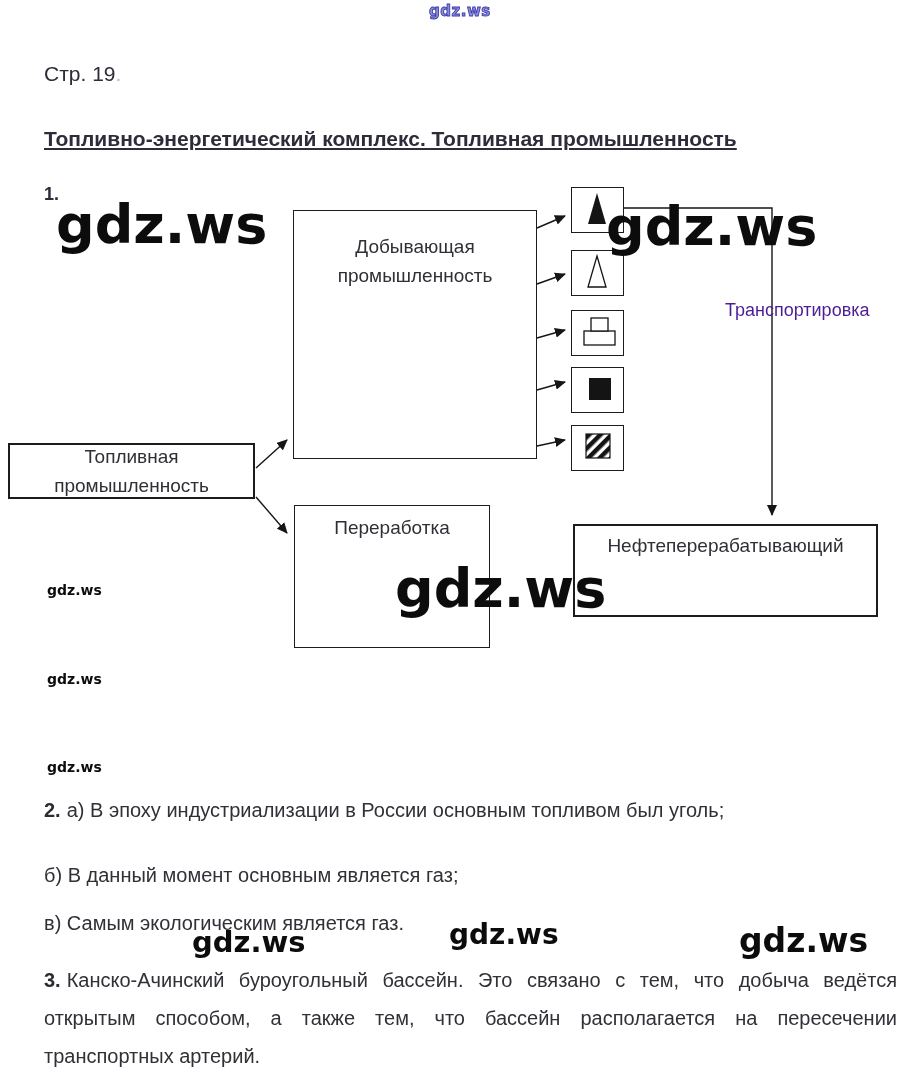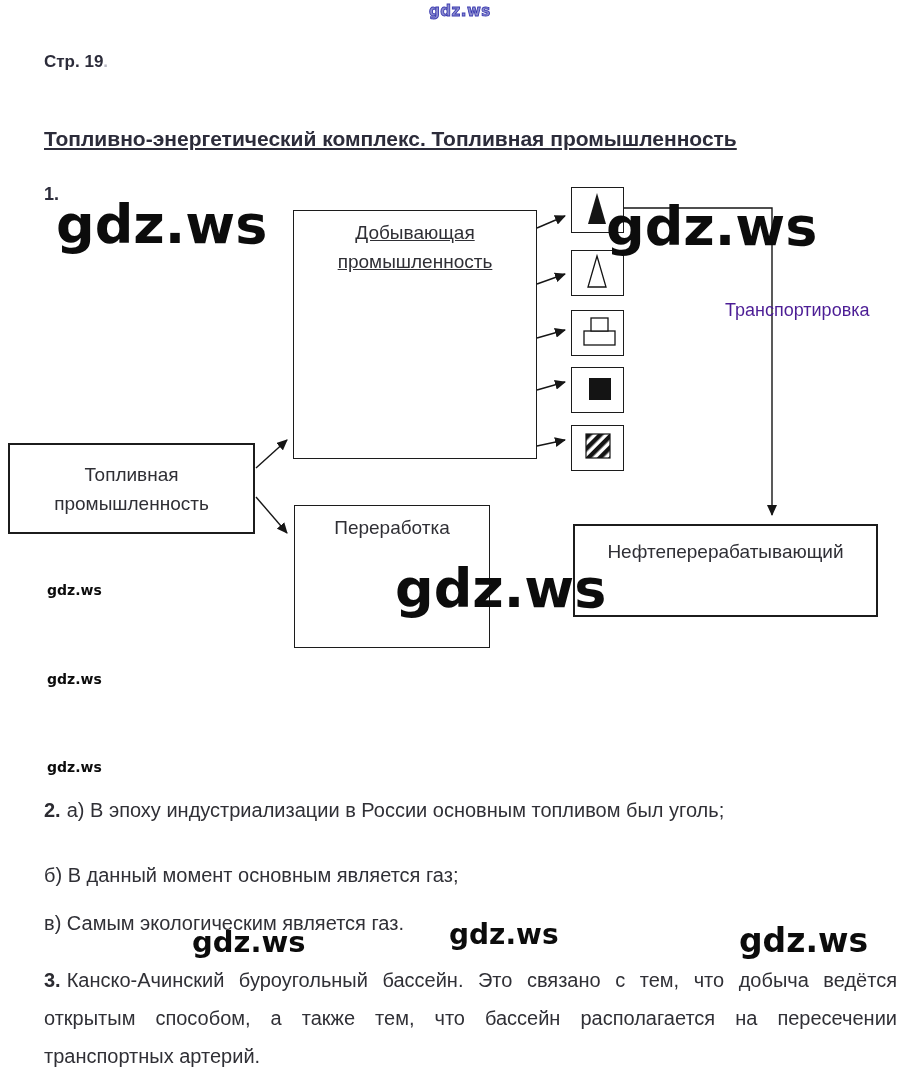--- a/index.html
+++ b/index.html
@@ -1,44 +1,44 @@
 <!DOCTYPE html>
 <html><head>
 <meta charset="utf-8">
 <style>
   html,body{margin:0;padding:0;background:#fff;}
   .page{position:relative;width:913px;height:1085px;background:#ffffff;
         font-family:"Liberation Sans",sans-serif;color:#2e2e36;overflow:hidden;}
   .abs{position:absolute;}
   
-  .page-label{left:44px;top:52px;font-size:17px;font-weight:bold;color:#2c2c3a;}
+  .page-label{left:44px;top:62px;font-size:21px;font-weight:normal;color:#2c2c3a;}
   .page-label .dot{color:#b9b9c4;}
   .doc-title{left:44px;top:127px;font-size:21px;font-weight:bold;color:#2c2c3a;white-space:nowrap;text-decoration:underline;}
   .item-number{left:44px;top:184px;font-size:18px;font-weight:bold;color:#2c2c3a;}
   
   .wm{font-family:"DejaVu Sans",sans-serif;font-weight:bold;color:#0c0c0c;line-height:1;z-index:3;}
   .wm-top{left:429px;top:4px;font-size:15px;letter-spacing:.5px;color:#8d8dcf;
           -webkit-text-stroke:0.9px #3a3ab0;z-index:5;}
   .wm-big1{left:56px;top:198px;font-size:54px;}
   .wm-big2{left:606px;top:200px;font-size:54px;}
   .wm-mid{left:395px;top:562px;font-size:54px;}
   .wm-small{font-size:14px;left:47px;}
   .wm-s1{top:583px;} .wm-s2{top:672px;} .wm-s3{top:760px;}
   .wm-m1{left:192px;top:928px;font-size:29px;}
   .wm-m2{left:449px;top:921px;font-size:28px;}
   .wm-m3{left:739px;top:924px;font-size:33px;}
   
   .dbox{background:#fff;border:1px solid #1c1c1c;z-index:2;text-align:center;
         font-size:19px;line-height:29px;color:#2f2f35;box-sizing:border-box;}
-  .box-extraction{left:293px;top:210px;width:244px;height:249px;padding-top:7px;text-decoration:underline;}
-  .box-fuel{left:8px;top:443px;width:247px;height:91px;border-width:2px;
+  .box-extraction{left:293px;top:210px;width:244px;height:249px;padding-top:21px;}
+  .box-fuel{left:8px;top:443px;width:247px;height:56px;border-width:2px;
             display:flex;flex-direction:column;justify-content:center;}
   .box-processing{left:294px;top:505px;width:196px;height:143px;padding-top:7px;}
   .box-refinery{left:573px;top:524px;width:305px;height:93px;border-width:2px;
-                padding-top:12px;line-height:28px;}
+                padding-top:6px;line-height:28px;}
   .icon-box{left:571px;width:53px;height:46px;background:#fff;border:1px solid #1c1c1c;
             z-index:2;box-sizing:border-box;display:flex;align-items:center;justify-content:center;}
   .ib1{top:187px;} .ib2{top:250px;} .ib3{top:310px;} .ib4{top:367px;} .ib5{top:425px;}
   .transport-label{left:725px;top:300px;font-size:18px;color:#4c1d95;z-index:2;white-space:nowrap;}
   
   .connectors{left:0;top:0;width:913px;height:1085px;z-index:1;}
   
   .answer{font-size:20px;color:#303036;z-index:4;}
   .answer .num{font-weight:bold;margin-right:6px;color:#2c2c32;}
   .p2a{left:44px;top:799px;white-space:nowrap;}

